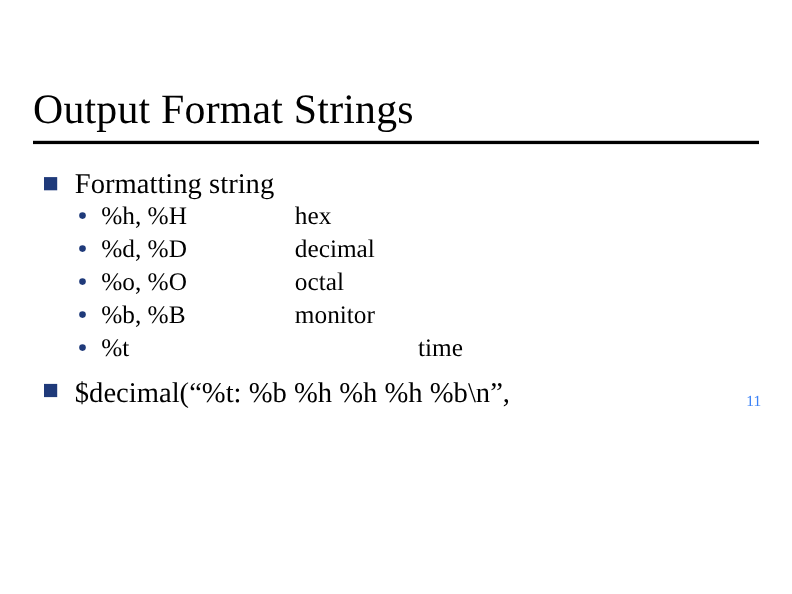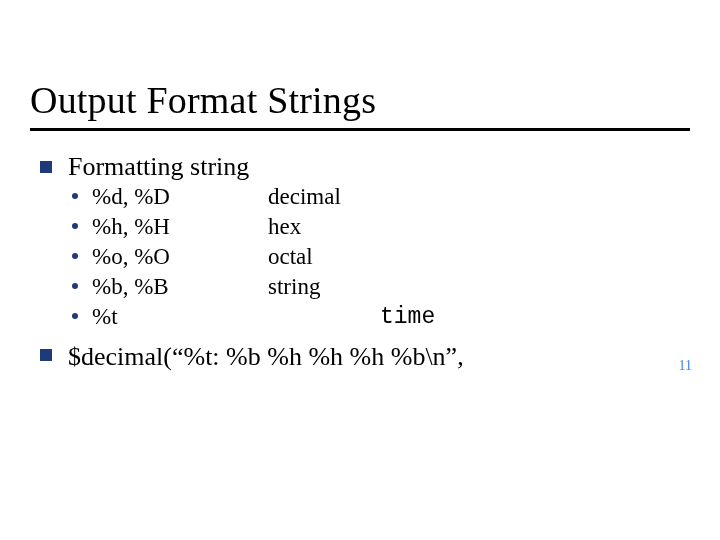--- a/index.html
+++ b/index.html
@@ -70,21 +70,21 @@
     width: 6px;
     height: 6px;
     border-radius: 50%;
     background: #1f3a7a;
   }
   .cols {
     display: flex;
   }
   .c1 { width: 176px; white-space: nowrap; }
   .c2 { white-space: nowrap; }
-  .time-indent .c2 { padding-left: 112px; font-family: Liberation Mono, monospace; }
+  .time-indent .c2 { padding-left: 112px; }
   .mono-line {
     font-size: 26px;
     line-height: 34px;
   }
   .indent2 {
     padding-left: 180px;
     font-size: 26px;
   }
   .gap-sm { height: 4px; }
   .gap-md { height: 26px; }
@@ -107,43 +107,43 @@
 
     <div class="lvl1">
       <span class="sq"></span>
       <span>Formatting string</span>
     </div>
 
     <div class="subarea">
       <div class="sub">
         <span class="dot"></span>
         <div class="cols">
-          <span class="c1">%d, %D</span>
-          <span class="c2">decimal</span>
+          <span class="c1">%h, %H</span>
+          <span class="c2">hex</span>
         </div>
       </div>
       <div class="sub">
         <span class="dot"></span>
         <div class="cols">
-          <span class="c1">%h, %H</span>
-          <span class="c2">hex</span>
+          <span class="c1">%d, %D</span>
+          <span class="c2">decimal</span>
         </div>
       </div>
       <div class="sub">
         <span class="dot"></span>
         <div class="cols">
           <span class="c1">%o, %O</span>
           <span class="c2">octal</span>
         </div>
       </div>
       <div class="sub">
         <span class="dot"></span>
         <div class="cols">
           <span class="c1">%b, %B</span>
-          <span class="c2">string</span>
+          <span class="c2">monitor</span>
         </div>
       </div>
       <div class="sub time-indent">
         <span class="dot"></span>
         <div class="cols">
           <span class="c1">%t</span>
           <span class="c2">time</span>
         </div>
       </div>
     </div>

